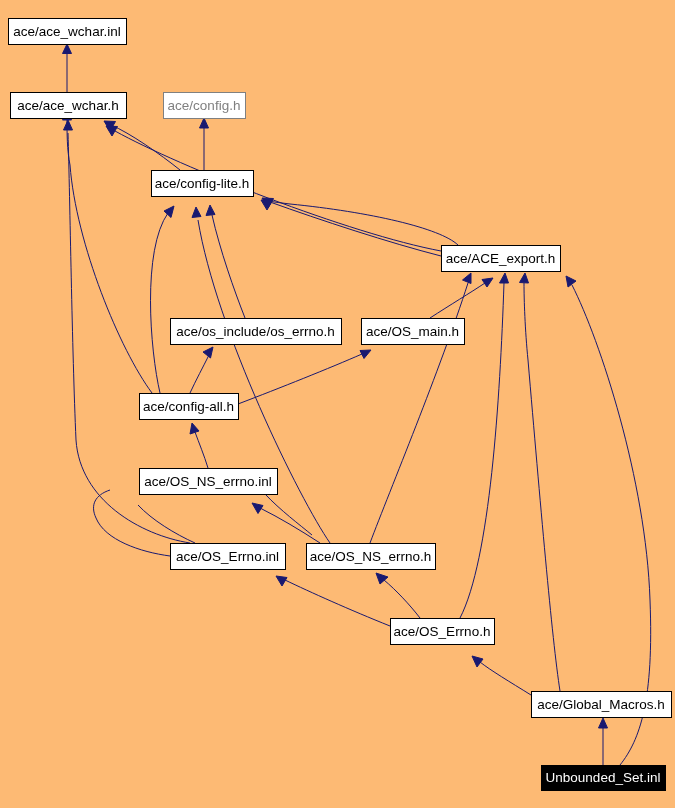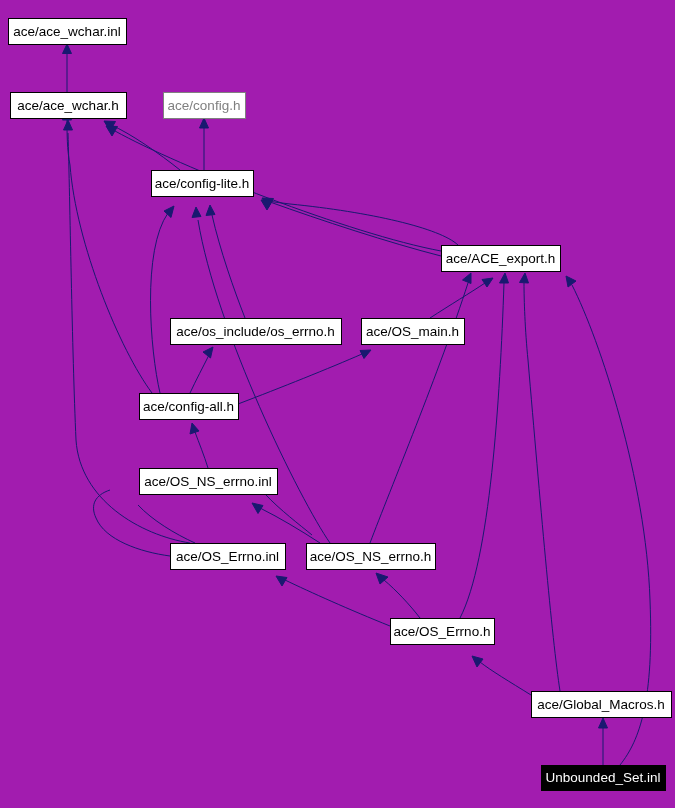--- a/index.html
+++ b/index.html
@@ -4,21 +4,21 @@
 <style>
   html, body {
     margin: 0;
     padding: 0;
     background: #ffffff;
   }
   #diagram-root {
     position: relative;
     width: 675px;
     height: 808px;
-    background: #a21caf;
+    background: #fdba74;
     font-family: "Liberation Sans", sans-serif;
   }
   svg#graph {
     position: absolute;
     top: 0;
     left: 0;
     width: 675px;
     height: 808px;
     display: block;
   }

